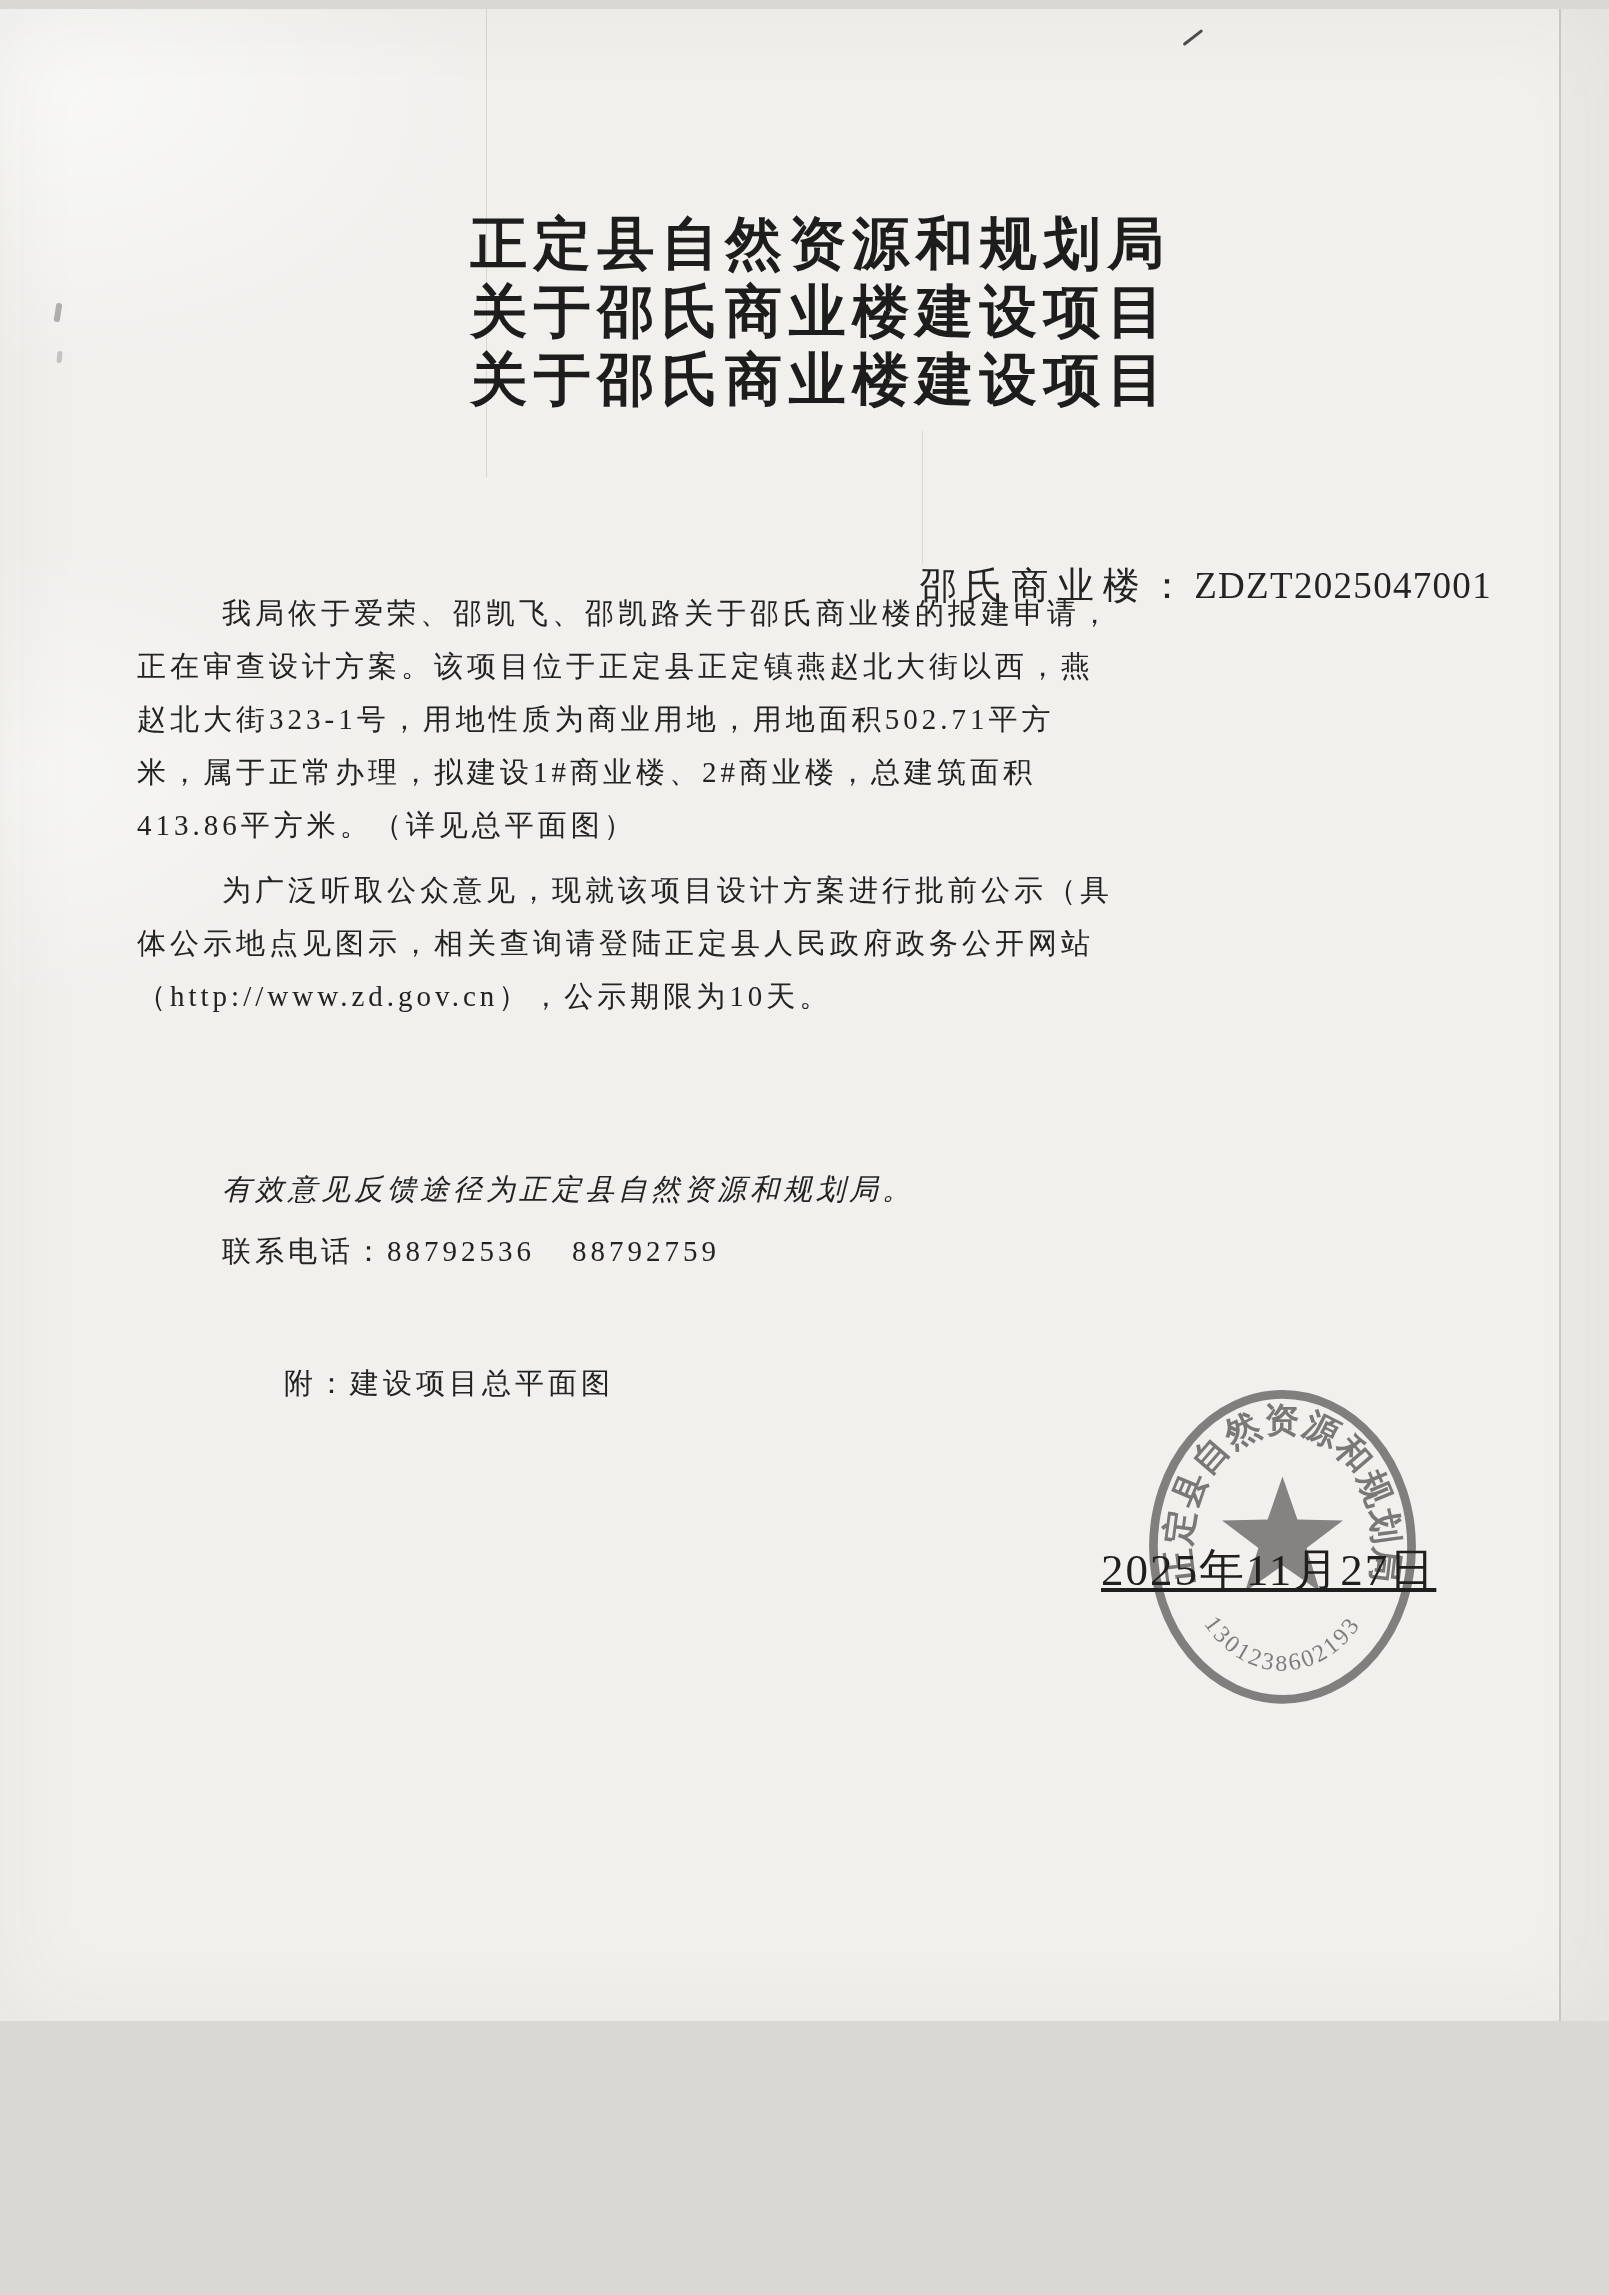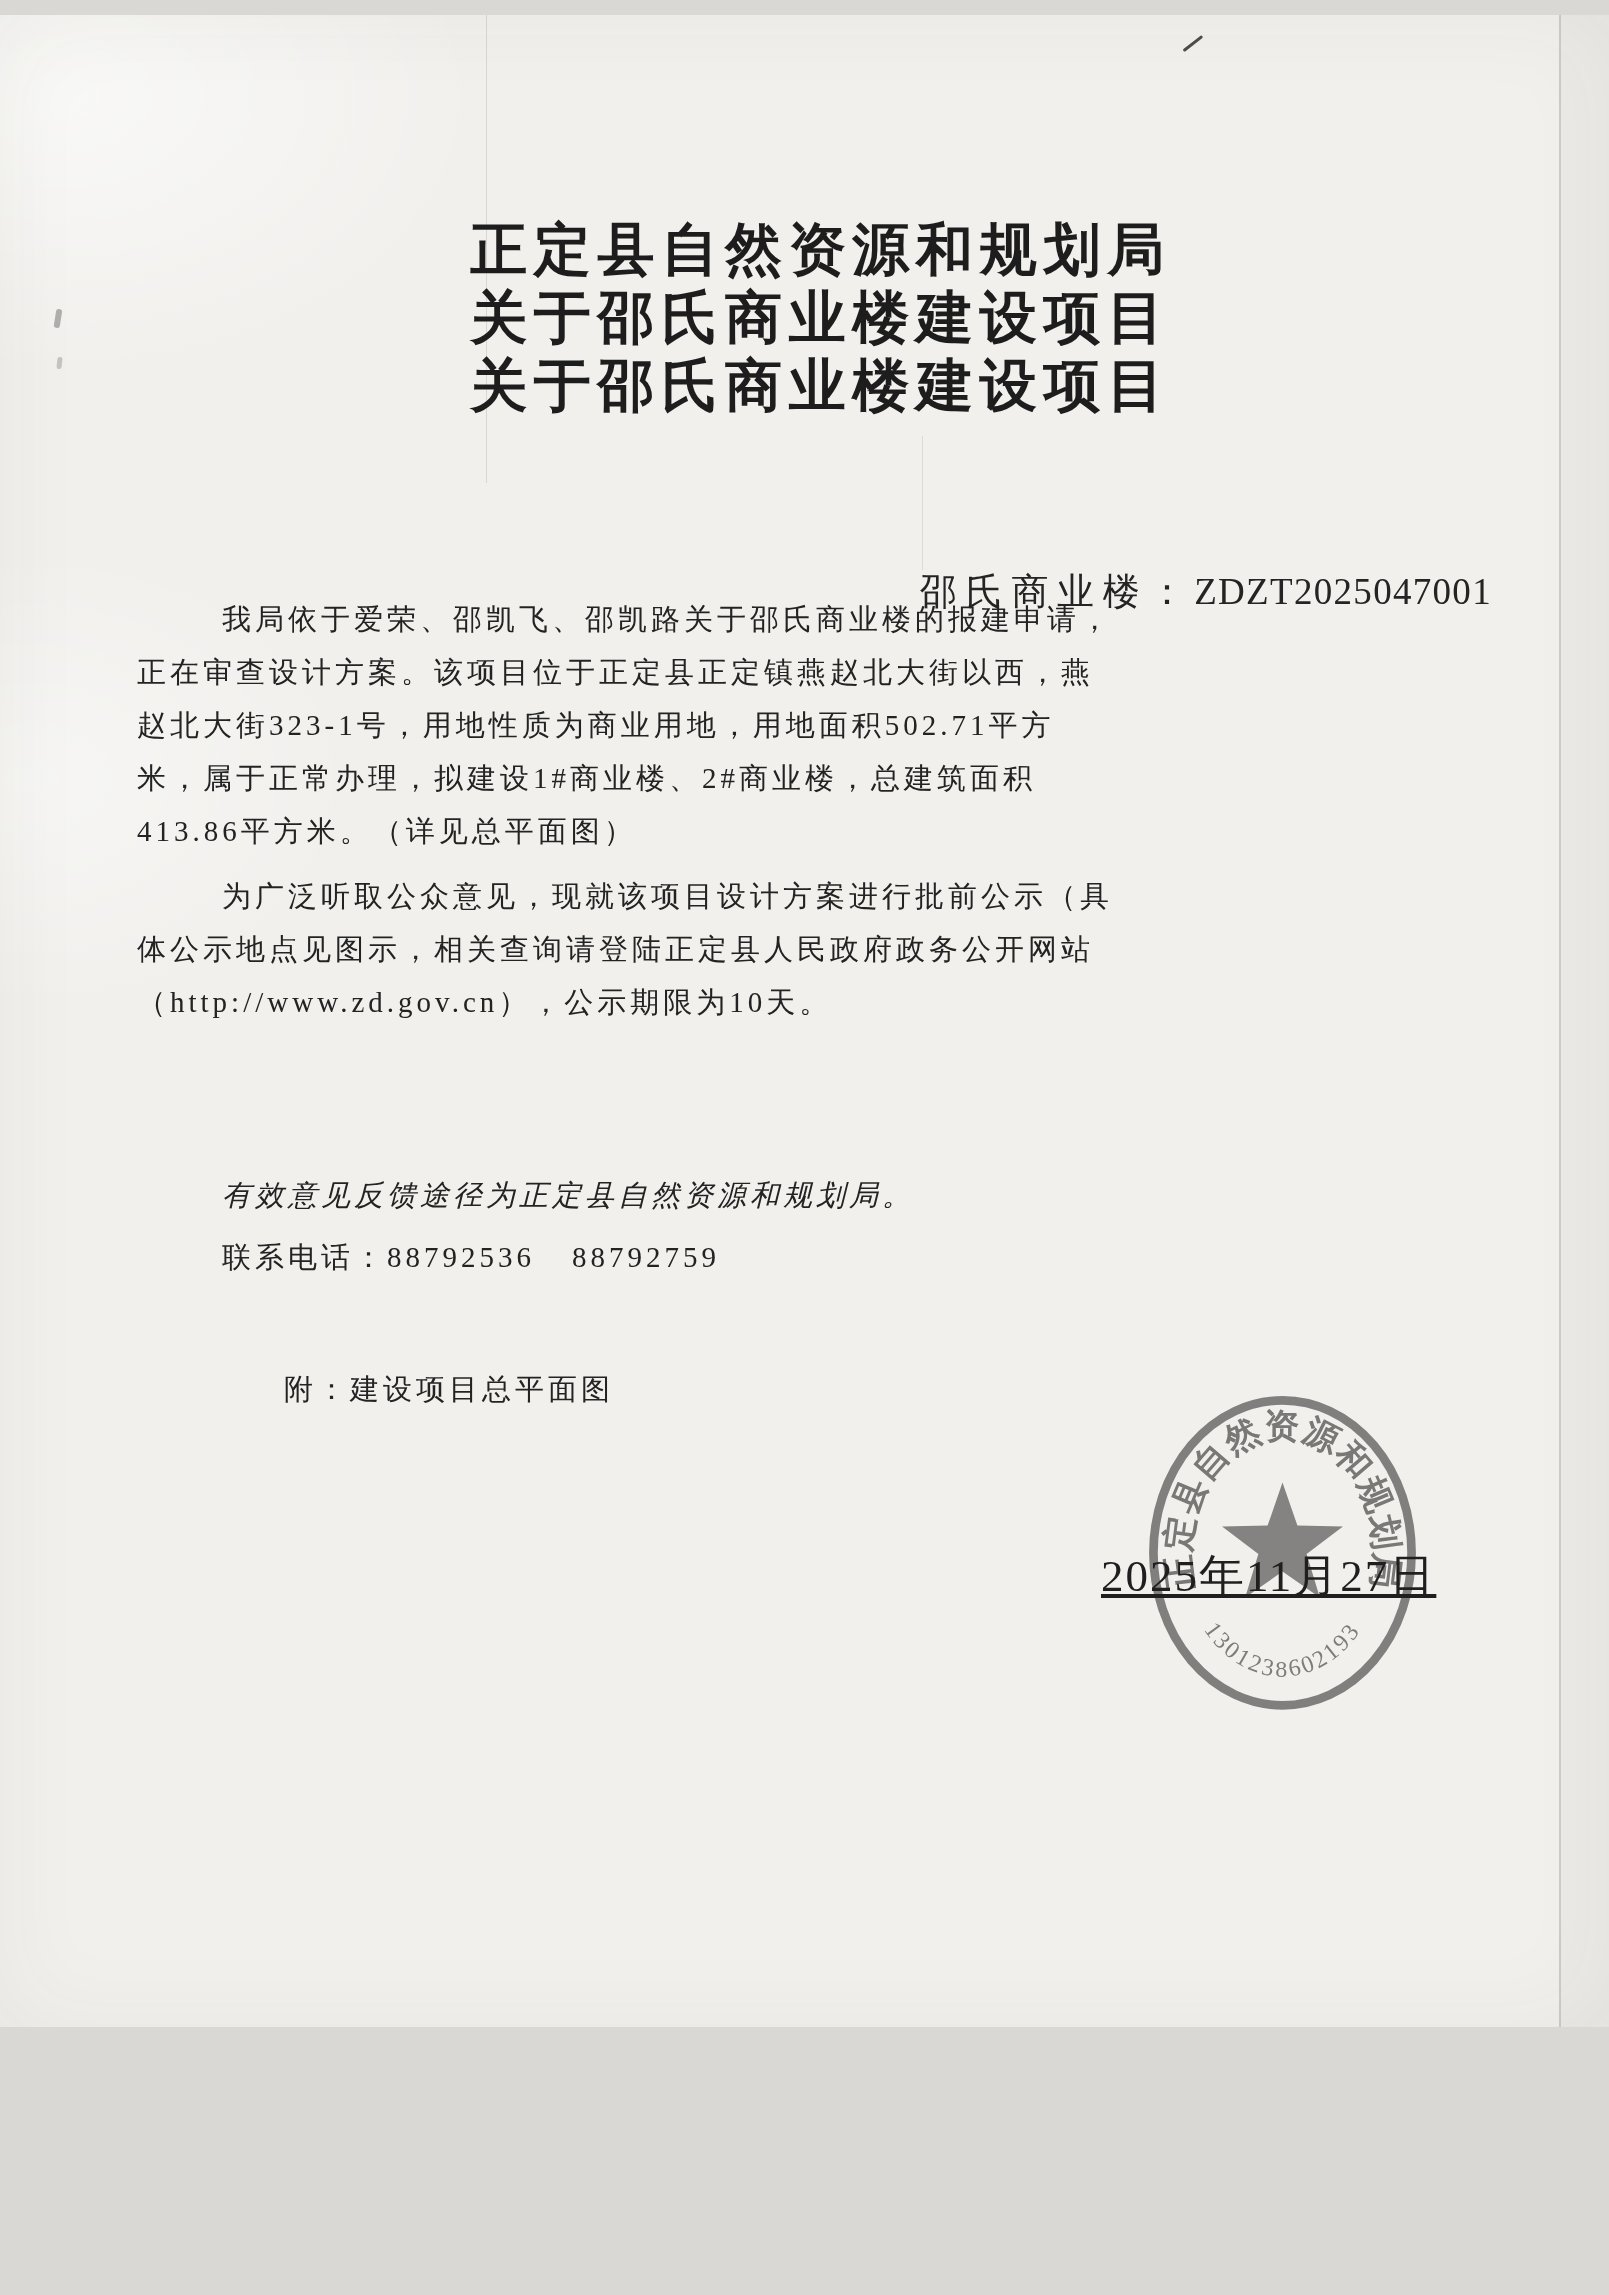--- a/index.html
+++ b/index.html
@@ -1,20 +1,20 @@
 <!DOCTYPE html>
 <html style="font-size:10.7px"><head>
 <meta charset="utf-8">
 <style>
   html,body{margin:0;padding:0;}
   body{background:#d9d8d5;}
   .page{
     position:relative;
     width:1610px;height:2012px;
-    margin:15px auto;
+    margin:9px auto;
     background:
       radial-gradient(ellipse 601px 401px at 4% 4%, rgba(255,255,255,.55), rgba(255,255,255,0) 70%),
       radial-gradient(ellipse 468px 334px at 2% 38%, rgba(255,255,255,.4), rgba(255,255,255,0) 70%),
       #f1f0ed;
     box-shadow: inset 0 0 94px rgba(60,55,45,.05);
     overflow:hidden;
     font-family:"Liberation Serif","DejaVu Serif",serif;
     color:#262626;
   }
   

